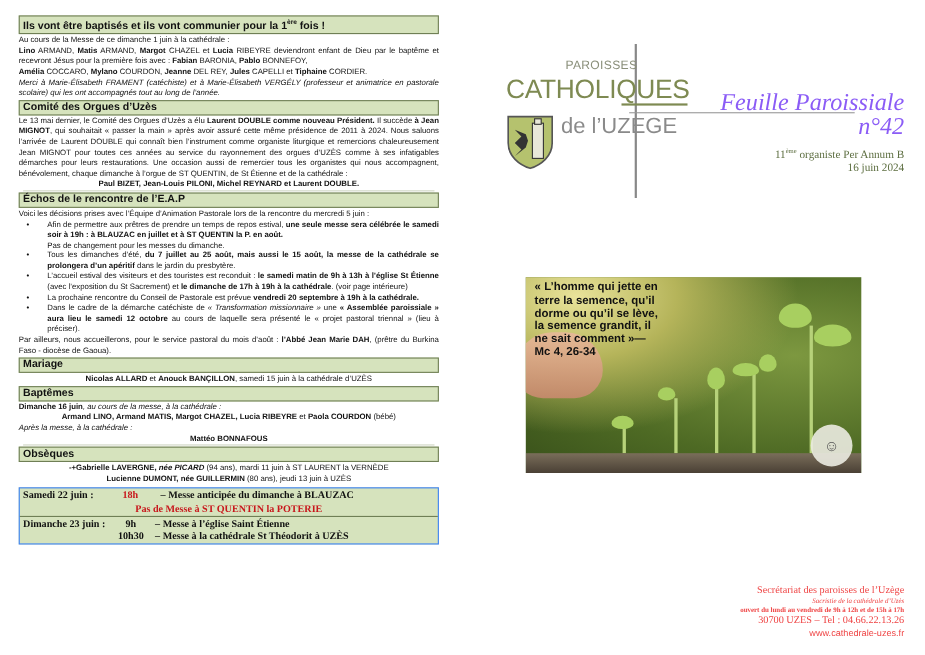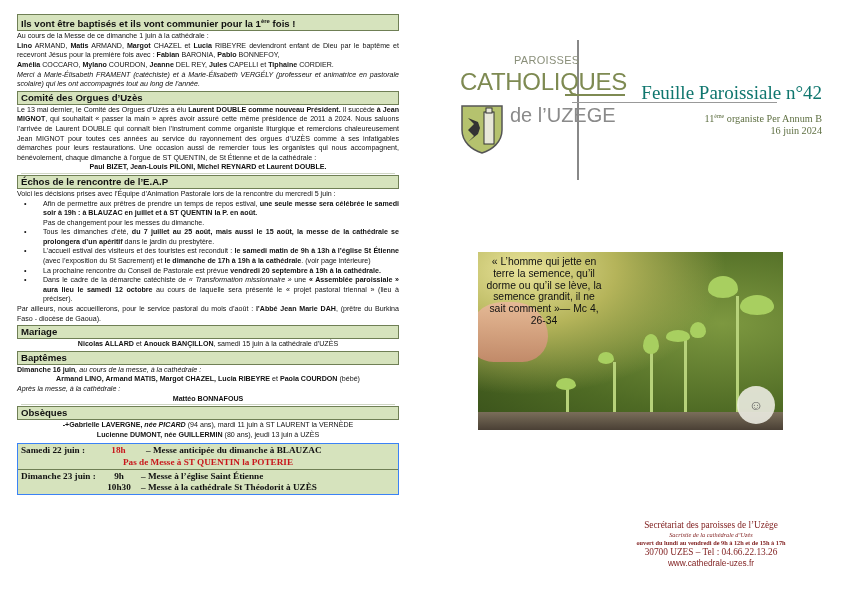--- a/index.html
+++ b/index.html
@@ -41,46 +41,46 @@
   .logo { position: absolute; left: 440px; top: 40px; width: 210px; height: 140px; }
   .logo .par { position: absolute; left: 74px; top: 14px; font-size: 11px; color: #8a8f7a; letter-spacing: 0.3px; }
   .logo .cath { position: absolute; left: 20px; top: 28px; font-size: 24px; color: #7e8a52; letter-spacing: -0.3px; }
   .logo .uz { position: absolute; left: 70px; top: 64px; font-size: 20px; color: #8a8a8a; font-weight: 300; }
   .logo .vline { position: absolute; left: 137px; top: 0; width: 1.5px; height: 140px; background: #888; }
   .logo .hline1 { position: absolute; left: 125px; top: 54px; width: 60px; height: 1.5px; background: #7e8a52; }
   .logo .hline2 { position: absolute; left: 132px; top: 62px; width: 205px; height: 1px; background: #999; }
   .shield { position: absolute; left: 20px; top: 64px; width: 44px; height: 50px; }
 
   .title-block { position: absolute; left: 620px; top: 82px; width: 202px; text-align: right; font-family: "Liberation Serif", serif; }
-  .feuille { color: #0f766e; font-size: 19px; line-height: 22px; }
+  .feuille { color: #8b5cf6; font-size: 22px; line-height: 22px; font-style: italic; }
   .sub { font-size: 10.2px; line-height: 12px; color: #5f7043; margin-top: 6px; }
   .sub sup { font-size: 6px; }
 
   .photo {
     position: absolute; left: 478px; top: 252px; width: 305px; height: 178px; overflow: hidden;
     background:
       radial-gradient(ellipse at 15% 10%, #e9e39a 0%, #b5b45a 25%, rgba(110,130,50,0) 55%),
       radial-gradient(ellipse at 80% 40%, #7d9840 0%, #4e6a24 60%, #38501a 100%);
   }
   .soil { position: absolute; left: 0; bottom: 0; width: 100%; height: 18px;
     background: linear-gradient(#7a6e5a, #4a4035); }
   .hand { position: absolute; left: -10px; top: 50px; width: 80px; height: 60px; border-radius: 40px 40px 30px 30px;
     background: linear-gradient(180deg, #e8b89a, #c98a6e); opacity: 0.9; }
   .quote {
-    position: absolute; left: 8px; top: 4px; width: 116px; text-align: center;
-    font-weight: normal; font-size: 10.4px; line-height: 11.8px; color: #111;
+    position: absolute; left: 8px; top: 4px; width: 116px; 
+    font-weight: bold; font-size: 10.4px; line-height: 11.8px; color: #111;
   }
   .sprout { position: absolute; bottom: 18px; width: 3px; background: #b7d27a; }
   .leaf { position: absolute; background: #a8cf60; border-radius: 50% 50% 50% 50% / 60% 60% 40% 40%; }
   .stamp { position: absolute; right: 8px; bottom: 6px; width: 38px; height: 38px; border-radius: 50%;
     background: rgba(235,235,225,0.9); font-size: 14px; color: #555; text-align: center; line-height: 38px; }
 
   .secretariat {
-    position: absolute; left: 600px; top: 520px; width: 222px; text-align: center;
-    font-family: "Liberation Serif", serif; color: #7f1d1d;
+    position: absolute; left: 600px; top: 532px; width: 222px; text-align: right;
+    font-family: "Liberation Serif", serif; color: #ef4444;
   }
   .secretariat .l1 { font-size: 9.3px; line-height: 11px; }
   .secretariat .l2 { font-size: 6.3px; font-style: italic; line-height: 8px; }
   .secretariat .l3 { font-size: 6.3px; font-weight: bold; line-height: 8px; }
   .secretariat .l4 { font-size: 9.3px; line-height: 11px; }
   .secretariat .l5 { font-family: "Liberation Sans", sans-serif; font-size: 8.3px; line-height: 10px; }
 </style>
 </head>
 <body>
 

